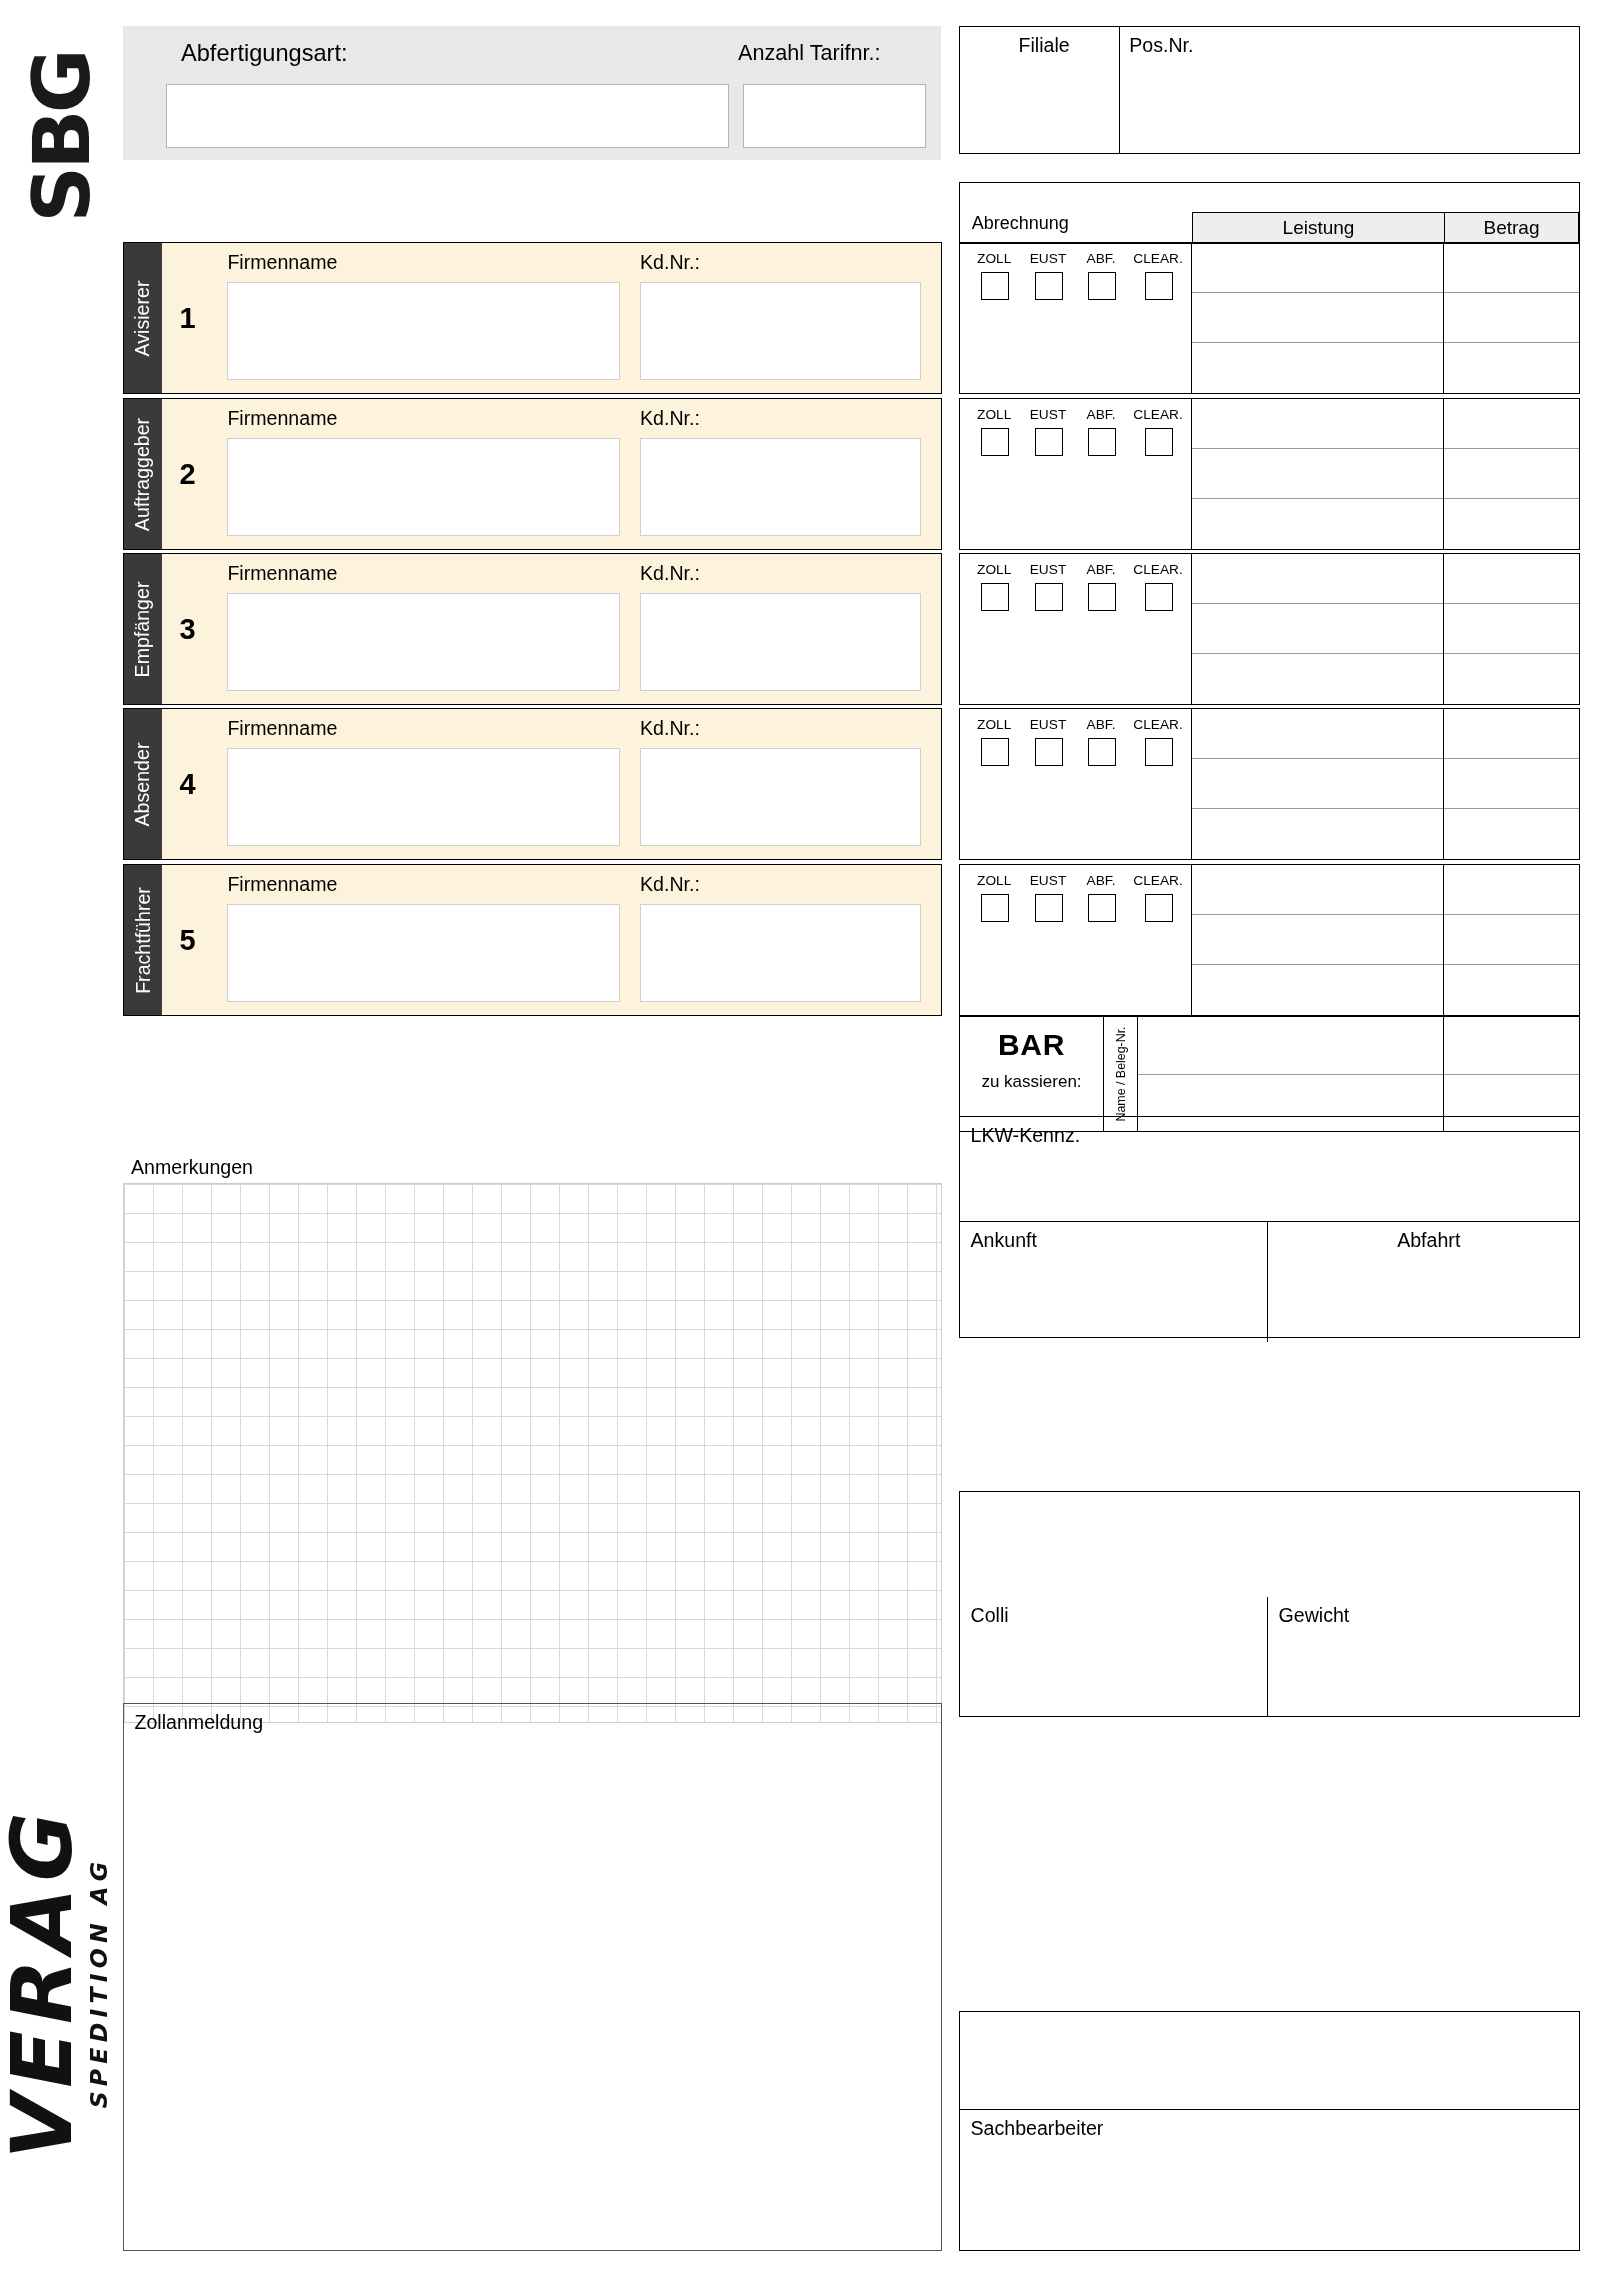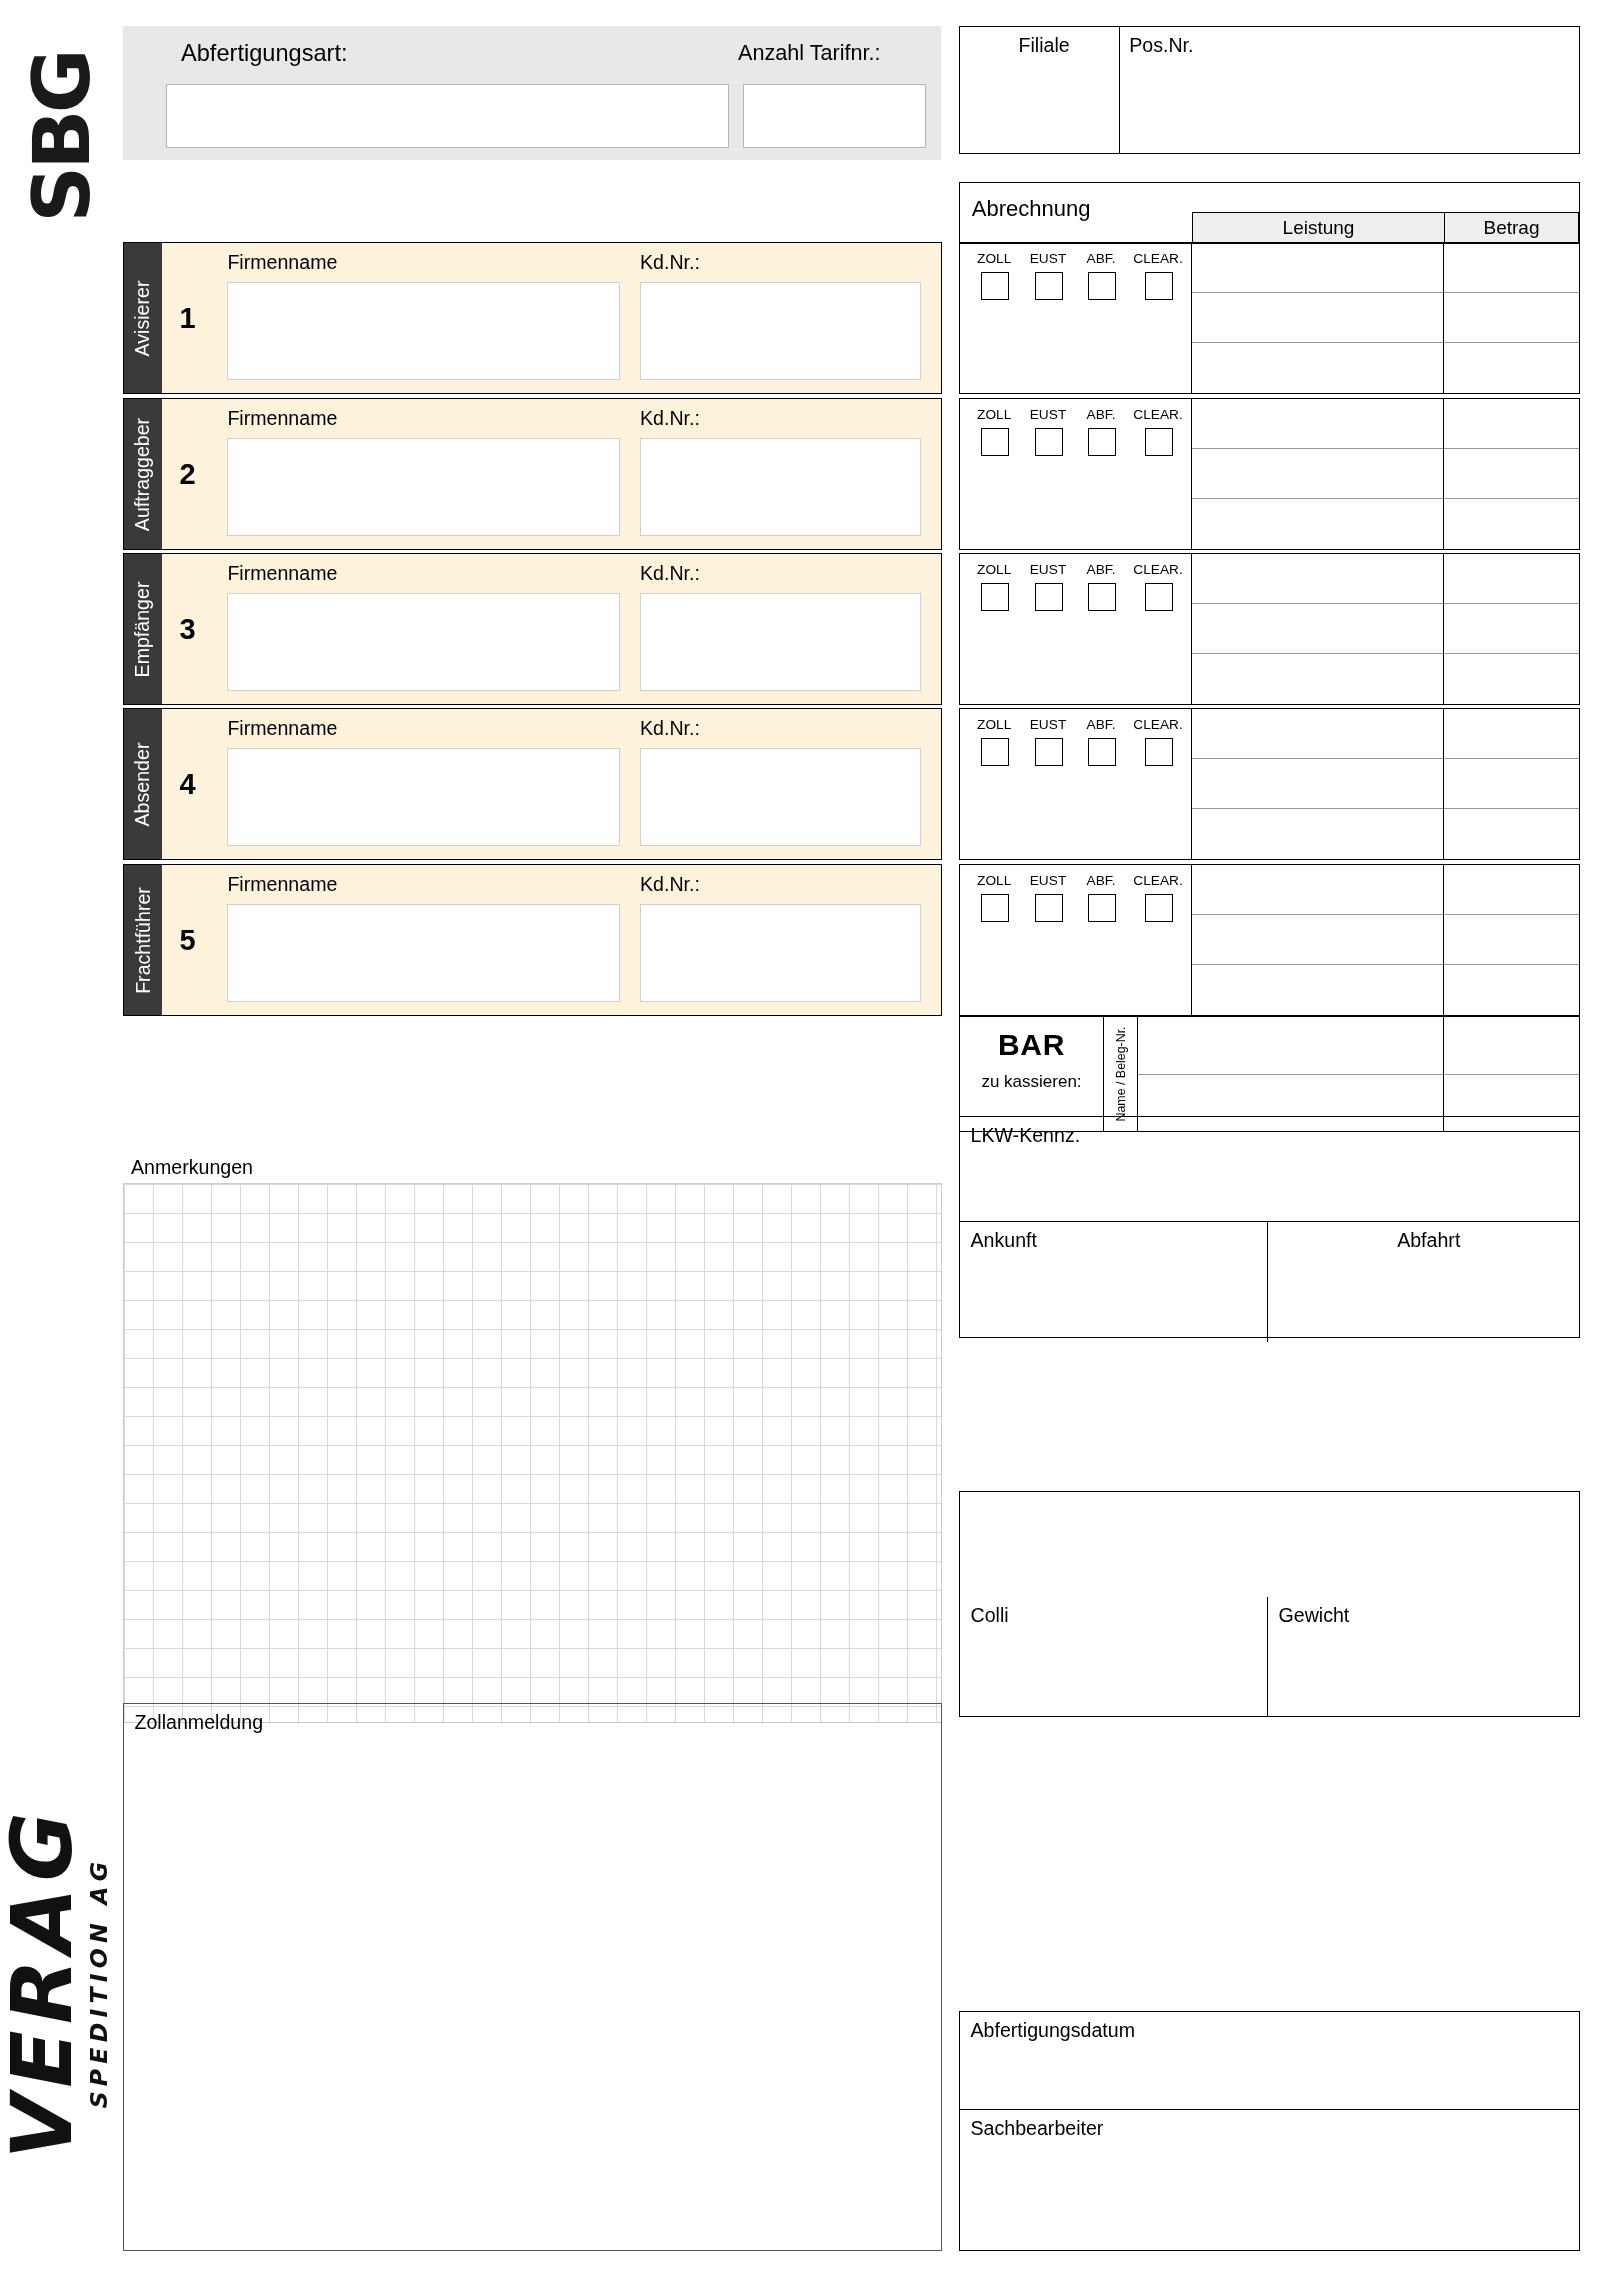--- a/index.html
+++ b/index.html
@@ -177,21 +177,21 @@
       <div class="lbl" style="padding:7.9px 0 0 9.2px;">Filiale</div>
       <div style="padding:3.9px 9.2px; font-size:19.6px;"></div>
     </div>
     <div class="abs" style="left:160px; top:0; right:0; height:100%;">
       <div class="lbl" style="padding:7.9px 0 0 9.2px;">Pos.Nr.</div>
       <div style="padding:3.9px 9.2px; font-size:19.6px;"></div>
     </div>
   </div>
 
   <div class="abs bx" style="left:959px; top:182px; width:621px; height:62px; background:#fff;">
-    <div class="abs" style="left:11.8px; top:13px; font-size:22px;">Abrechnung</div>
+    <div class="abs" style="left:11.8px; top:30px; font-size:18px;">Abrechnung</div>
     <div class="abs head-grey" style="left:232px; top:29px; width:252px; height:32px; border:0.7px solid #000; border-right:none; font-size:19px; display:flex; align-items:center; justify-content:center;">Leistung</div>
     <div class="abs head-grey" style="left:484px; top:29px; width:135px; height:32px; border:0.7px solid #000; font-size:19px; display:flex; align-items:center; justify-content:center;">Betrag</div>
   </div>
 
   <div class="abs bx party-row" style="left:123px; top:242px; width:819px; height:152px;">
     <div class="abs party-tab" style="left:0; top:0; width:38px; height:100%; display:flex; align-items:center; justify-content:center;">
       <span>Avisierer</span>
     </div>
     <div class="abs party-num" style="left:38px; top:0; width:51px; height:100%;">1</div>
     <div class="abs party-body" style="left:89px; top:0; right:0; height:100%;">
@@ -416,21 +416,20 @@
     </div>
   </div>
 
   <div class="abs bx" style="left:123px; top:1703px; width:819px; height:548px; border:0.7px solid #555;">
     <div class="lbl" style="padding:7.9px 0 0 10.5px;">Zollanmeldung</div>
     <div style="padding:5.2px 10.5px; font-size:19.6px;"></div>
   </div>
 
   <div class="abs bx" style="left:959px; top:2011px; width:621px; height:240px;">
     <div class="abs" style="left:0; top:0; width:100%; height:98px; border-bottom:1.3px solid #000;">
-      <div class="lbl" style="padding:7.9px 0 0 10.5px;">Abfertigungsdatum</div>
       <div style="padding:5.2px 10.5px; font-size:19.6px;"></div>
     </div>
     <div class="abs" style="left:0; top:98px; width:100%; height:141px;">
       <div class="lbl" style="padding:7.9px 0 0 10.5px;">Sachbearbeiter</div>
       <div style="padding:5.2px 10.5px; font-size:19.6px;"></div>
     </div>
   </div>
 
 </div>
 

